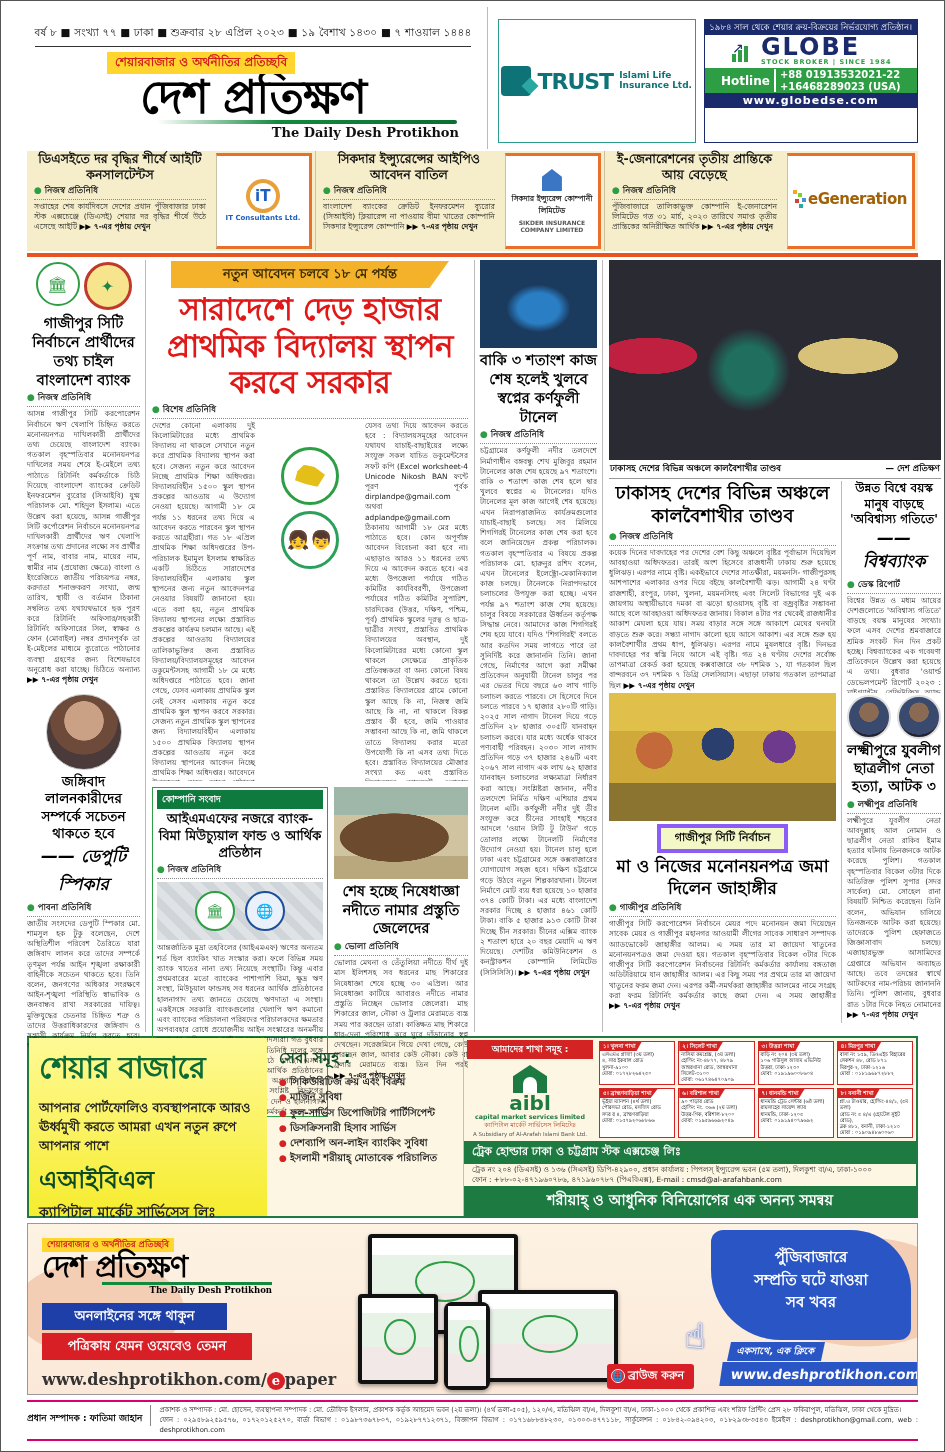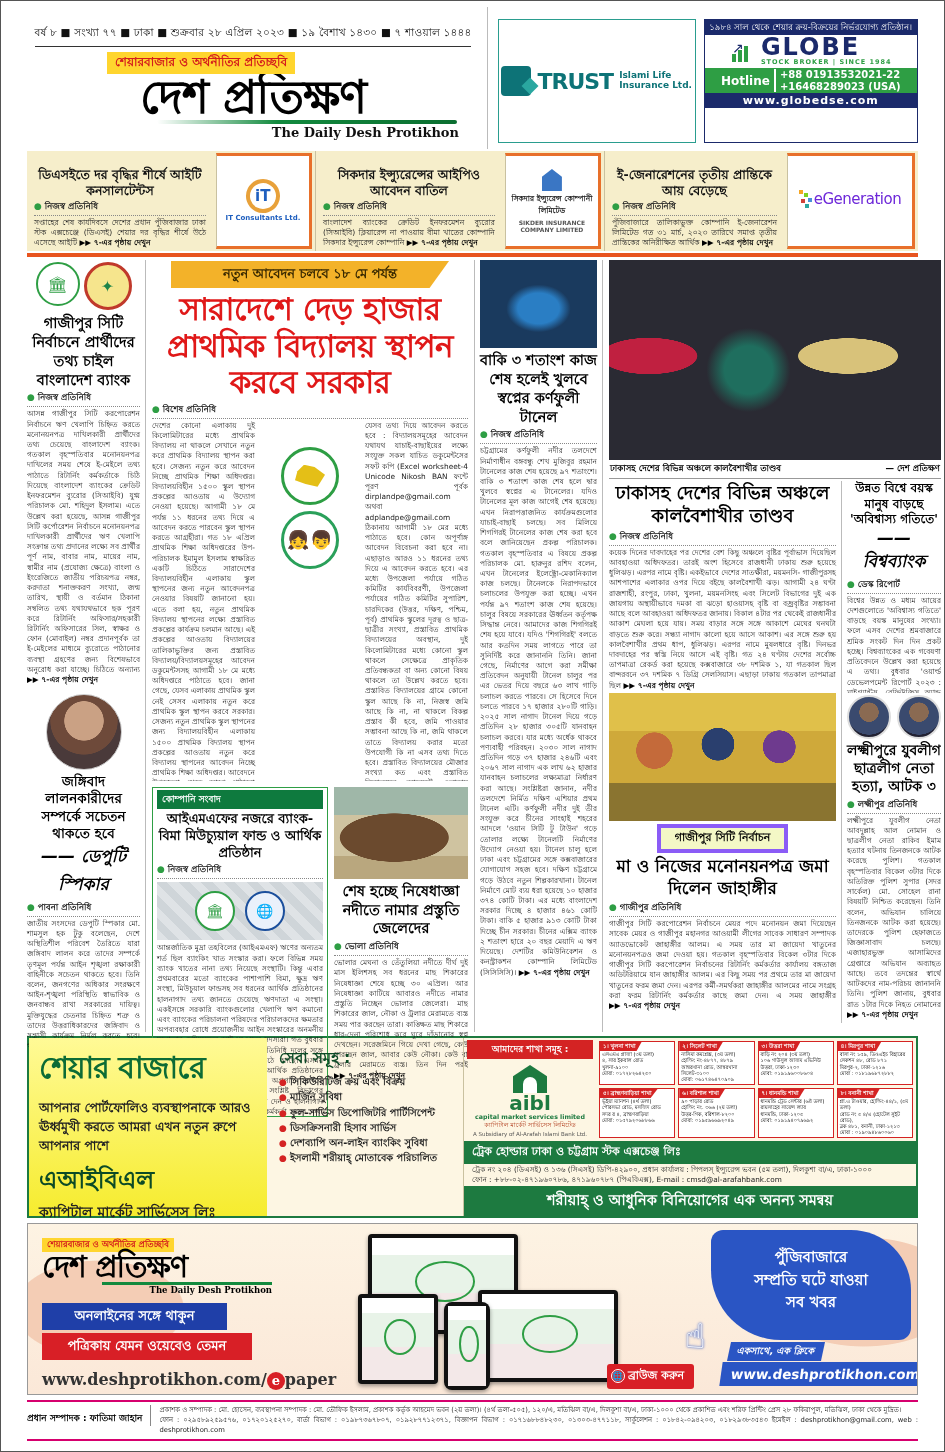--- a/index.html
+++ b/index.html
@@ -41,39 +41,39 @@
   .globe-chart .arrow{ position:absolute; top:0; left:2px; font-size:14px; color:#1b2a6b;}
   .globe-name{ font-size:24px; font-weight:bold; color:#1b2a6b; letter-spacing:2px; line-height:.9;}
   .globe-sub{ font-size:6.5px; color:#2e9e44; font-weight:bold; letter-spacing:1px;}
   .globe-hot{ background:#2e9e44; color:#fff; display:flex; align-items:center; justify-content:center; gap:4px; padding:1px 2px;}
   .hot-label{ font-size:12px; font-weight:bold;}
   .hot-nums{ font-size:10px; font-weight:bold; line-height:1.15; border-left:2px solid #fff; padding-left:4px;}
   .globe-web{ background:#1b2a6b; color:#fff; text-align:center; font-size:11px; font-weight:bold; padding:1px 0; letter-spacing:1px;}
 
   
   .briefs{ display:flex; background:#f6eecb; height:100px; margin-top:2px; }
-  .brief{ padding:16px 7px 2px 7px; }
+  .brief{ padding:0 7px 2px 7px; }
   .brief+.brief, .logo-cell+.brief, .brief+.logo-cell{ border-left:1px solid #c9c1a0; }
   .brief-h{ font-size:12.5px; font-weight:bold; text-align:center; line-height:1.25; color:#111;}
   .byline{ font-size:8.5px; font-weight:bold; color:#222; margin:2px 0 1px 0;}
   .byline .dot{ color:#2e9e44; font-size:9px;}
   .dotted{ border-top:1px dotted #888; margin:1px 0 2px 0;}
   .brief-b{ font-size:7.6px; text-align:justify; line-height:1.3; color:#222;}
   .more{ font-weight:bold; font-size:7.6px; color:#000; white-space:nowrap;}
   .logo-cell{ width:96px; flex:none; background:#fff; border:3px solid #e8702a; margin:2px 3px; display:flex; flex-direction:column; align-items:center; justify-content:center; gap:2px; padding:2px;}
   .itc-ring{ width:34px; height:34px; border-radius:50%; border:4px solid #e8a13a; transform:rotate(-18deg); display:flex;align-items:center;justify-content:center;}
   .itc-i{ color:#1f5fbf; font-weight:bold; font-size:15px; transform:rotate(18deg);}
   .logo-cap{ font-size:7px; color:#1f5fbf; font-weight:bold; text-align:center; line-height:1.1;}
   .sikder-ico{ width:20px; height:22px; background:#3a76c4; clip-path:polygon(50% 0,100% 35%,100% 100%,0 100%,0 35%);}
   .sikder-l1{ font-size:7.5px; font-weight:bold; color:#222; text-align:center;}
   .sikder-l2{ font-size:6px; font-weight:bold; color:#555; text-align:center;}
   .egen{ display:flex; align-items:flex-start; gap:1px;}
   .egen-px{ width:14px; height:22px; position:relative;}
   .egen-px i{ position:absolute; width:4px; height:4px;}
-  .egen-name{ font-size:15px; font-weight:normal; color:#6d28d9; letter-spacing:-.5px;text-align:right;}
+  .egen-name{ font-size:15px; font-weight:bold; color:#a16207; letter-spacing:-.5px;text-align:right;}
 
   .red-rule{ height:4px; background:#e8541f; margin-top:2px;}
 
   
   .main{ display:flex; height:772px; margin-top:3px;}
   .colA{ width:118px; flex:none; padding-right:5px;}
   .colB{ width:330px; flex:none; border-left:1px solid #bbb; border-right:1px solid #bbb; padding:0 6px;}
   .colC{ width:128px; flex:none; padding:0 5px; border-right:1px solid #bbb;}
   .colD{ flex:1; padding-left:6px;}
   .art-h{ font-weight:bold; color:#000; text-align:center; line-height:1.3;}

